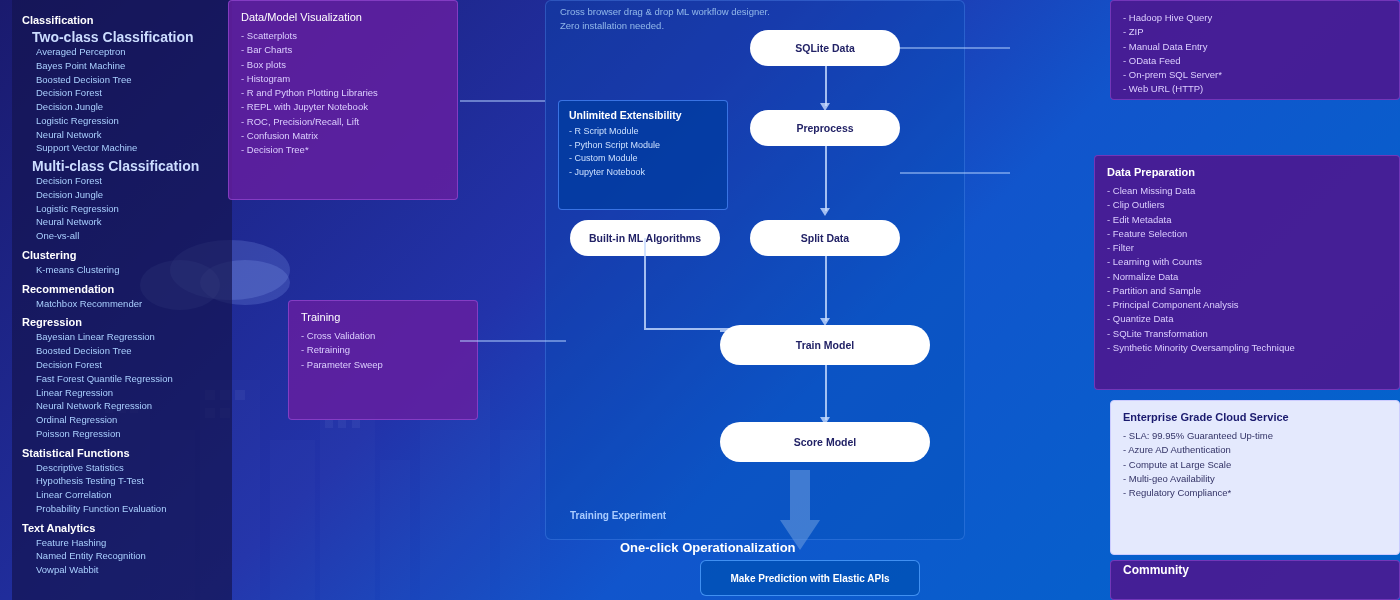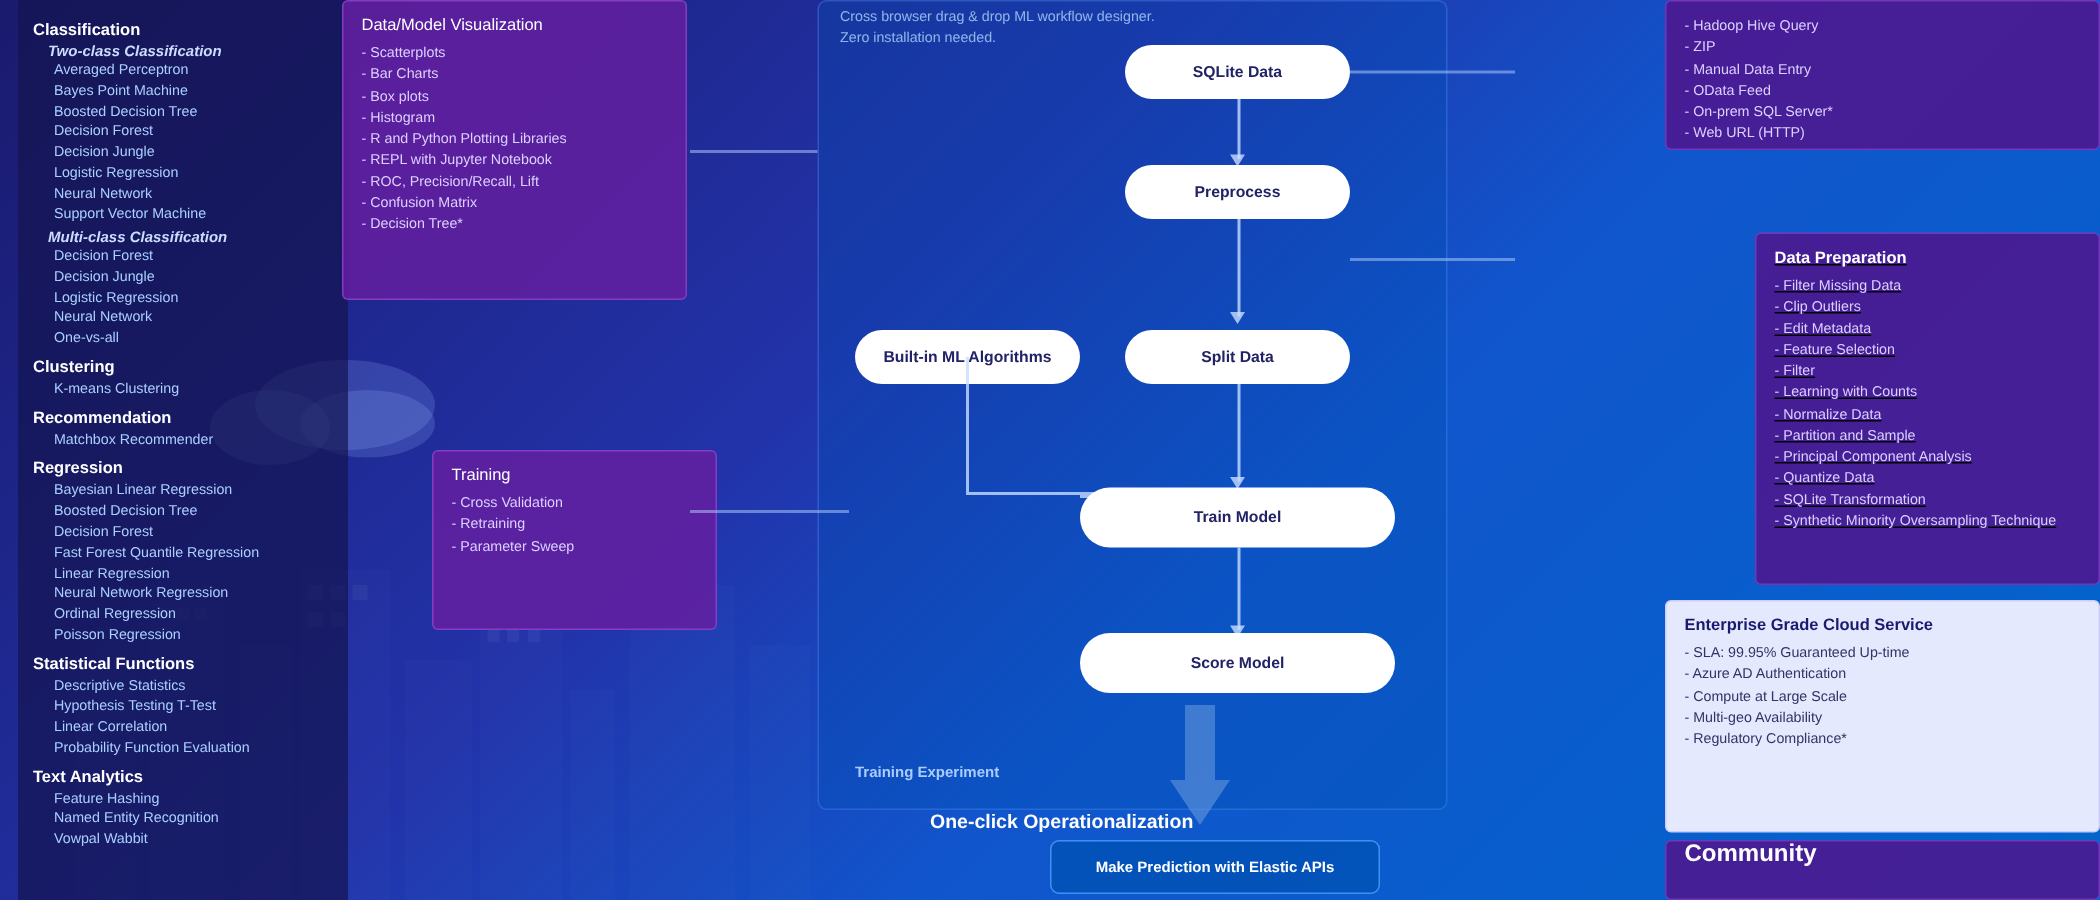--- a/index.html
+++ b/index.html
@@ -53,25 +53,24 @@
 
     .left-panel .item {
       color: #aad0ff;
       font-size: 9.5px;
       padding-left: 14px;
       line-height: 1.45;
     }
 
     .left-panel .sub-section-title {
       color: #ccddff;
-      font-size: 10px;
+      font-size: 14px;
       font-weight: bold;
       padding-left: 10px;
       margin-top: 3px;
-      font-style: italic;
     }
 
     
     .purple-box {
       position: absolute;
       background: rgba(100, 30, 160, 0.85);
       border: 1px solid rgba(160, 80, 220, 0.6);
       border-radius: 4px;
       padding: 10px 12px;
     }
@@ -181,21 +180,21 @@
     .community-box {
       position: absolute;
       background: rgba(80, 20, 140, 0.85);
       border: 1px solid rgba(160, 80, 220, 0.5);
       border-radius: 4px;
       padding: 10px 12px;
     }
 
     .community-box h3 {
       color: #ffffff;
-      font-size: 16px;
+      font-size: 12px;
       font-weight: bold;
       margin-bottom: 20px;
     }
 
     
     .ext-box {
       position: absolute;
       background: rgba(0, 60, 160, 0.75);
       border: 1px solid rgba(80, 140, 255, 0.7);
       border-radius: 4px;
@@ -345,20 +344,29 @@
     </ul>
   </div>
 
   <div class="top-desc" style="left:560px; top:5px;">
     <div>Cross browser drag &amp; drop ML workflow designer.</div>
     <div>Zero installation needed.</div>
   </div>
 
   <div style="position:absolute; left:545px; top:0px; width:420px; height:540px; background:rgba(0,80,180,0.3); border:1px solid rgba(100,160,255,0.3); border-radius:6px;"></div>
 
+  <div class="ext-box" style="left:558px; top:100px; width:170px; height:110px;">
+    <h3>Unlimited Extensibility</h3>
+    <ul>
+      <li>R Script Module</li>
+      <li>Python Script Module</li>
+      <li>Custom Module</li>
+      <li>Jupyter Notebook</li>
+    </ul>
+  </div>
 
   <div class="flow-box" style="left:750px; top:30px; width:150px; height:36px;">
     <span>SQLite Data</span>
   </div>
 
   <div class="flow-arrow" style="left:825px; top:66px; height:40px;"></div>
   <div style="position:absolute; left:820px; top:103px; width:0; height:0; border-left:5px solid transparent; border-right:5px solid transparent; border-top:8px solid rgba(200,220,255,0.8);"></div>
 
   <div class="flow-box" style="left:750px; top:110px; width:150px; height:36px;">
     <span>Preprocess</span>
@@ -400,24 +408,24 @@
     <ul>
       <li>Hadoop Hive Query</li>
       <li>ZIP</li>
       <li>Manual Data Entry</li>
       <li>OData Feed</li>
       <li>On-prem SQL Server*</li>
       <li>Web URL (HTTP)</li>
     </ul>
   </div>
 
-  <div class="right-box" style="right:0; top:155px; width:230px; height:235px;text-decoration:underline;">
+  <div class="right-box" style="right:0; top:155px; width:306px; height:235px;">
     <h3>Data Preparation</h3>
     <ul>
-      <li>Filter Missing Data</li>
+      <li>Clean Missing Data</li>
       <li>Clip Outliers</li>
       <li>Edit Metadata</li>
       <li>Feature Selection</li>
       <li>Filter</li>
       <li>Learning with Counts</li>
       <li>Normalize Data</li>
       <li>Partition and Sample</li>
       <li>Principal Component Analysis</li>
       <li>Quantize Data</li>
       <li>SQLite Transformation</li>

